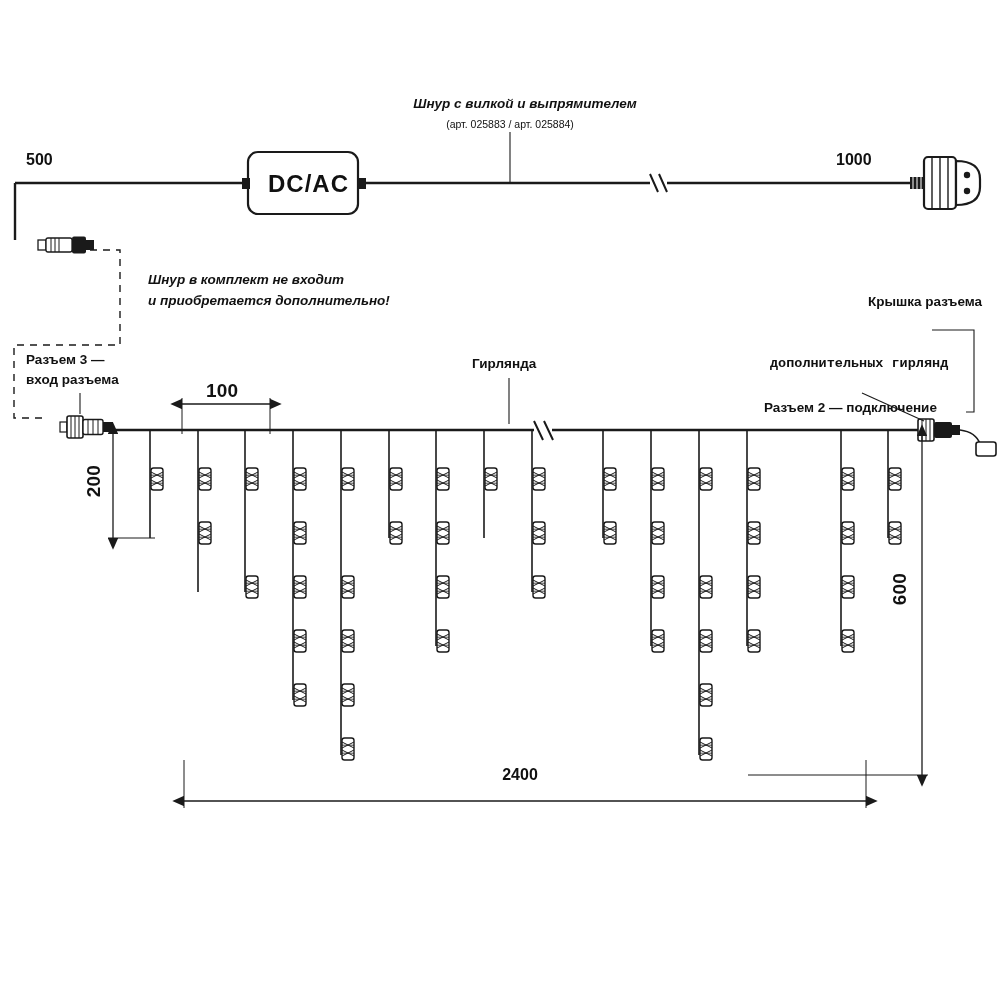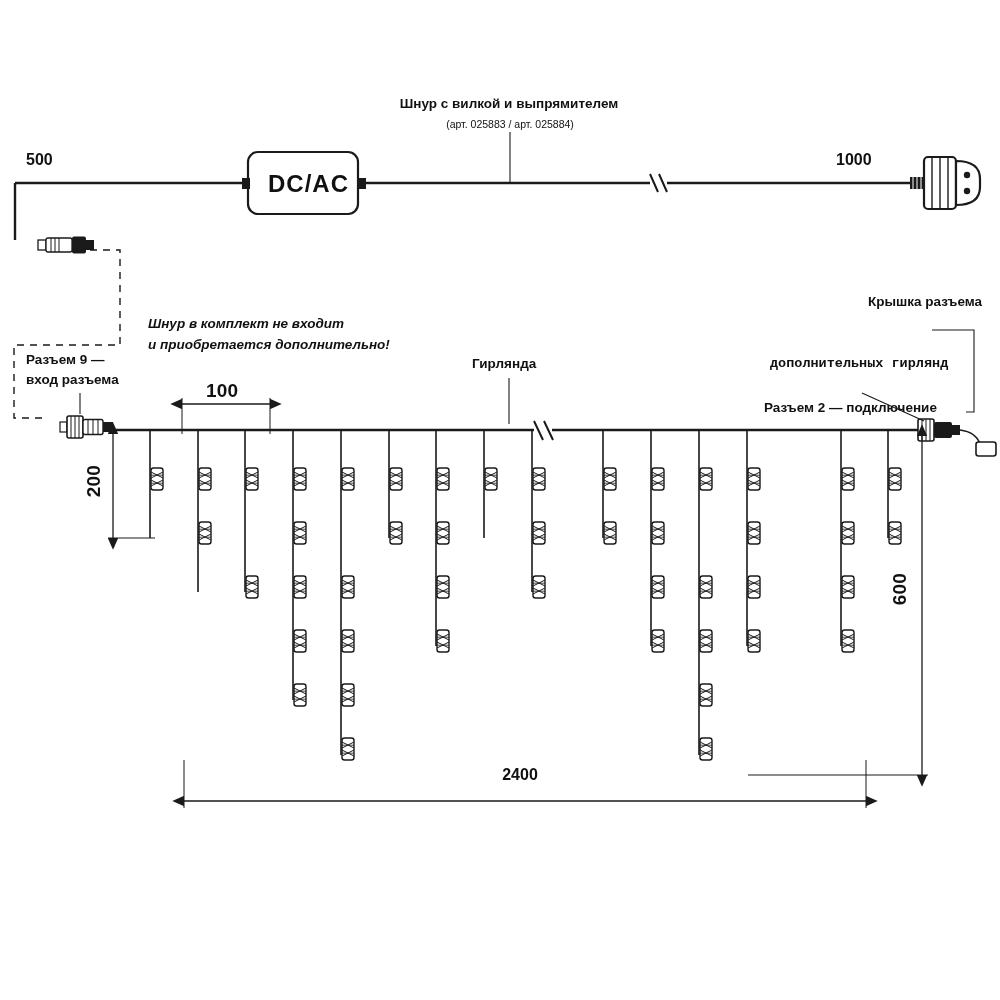--- a/index.html
+++ b/index.html
@@ -48,21 +48,20 @@
     font-weight: 700;
   }
   .cap-sm {
     font-size: 10.5px;
     font-weight: 400;
   }
   .note {
     font-size: 13.5px;
     font-weight: 700;
     font-style: italic;
-    margin-top: 44px;
   }
   .dcac {
     font-size: 24px;
     font-weight: 700;
     letter-spacing: 1px;
   }
   .rot90 {
     transform: rotate(-90deg);
   }
 </style>
@@ -274,32 +273,32 @@
     <line x1="108" y1="538" x2="155" y2="538" stroke="#1a1a1a" stroke-width="1"></line>
 
     <line x1="922" y1="436" x2="922" y2="775" stroke="#1a1a1a" stroke-width="1.3" marker-start="url(#arrL)" marker-end="url(#arrR)"></line>
     <line x1="748" y1="775" x2="928" y2="775" stroke="#1a1a1a" stroke-width="1"></line>
 
     <line x1="184" y1="801" x2="866" y2="801" stroke="#1a1a1a" stroke-width="1.3" marker-start="url(#arrL)" marker-end="url(#arrR)"></line>
     <line x1="184" y1="760" x2="184" y2="808" stroke="#1a1a1a" stroke-width="1"></line>
     <line x1="866" y1="760" x2="866" y2="808" stroke="#1a1a1a" stroke-width="1"></line>
   </svg>
 
-  <div class="lbl cap center" style="left:384px; top:96px; width:250px;">Шнур с вилкой и выпрямителем</div>
+  <div class="lbl cap center" style="left:400px; top:96px; width:250px;font-style:italic;">Шнур с вилкой и выпрямителем</div>
   <div class="lbl cap-sm center" style="left:385px; top:118px; width:250px;">(арт. 025883 / арт. 025884)</div>
 
   <div class="lbl dim-big" style="left:26px; top:151px;">500</div>
   <div class="lbl dim-big" style="left:836px; top:151px;">1000</div>
 
   <div class="lbl dcac" style="left:268px; top:170px;">DC/AC</div>
 
   <div class="lbl note" style="left:148px; top:272px;">Шнур в комплект не входит</div>
   <div class="lbl note" style="left:148px; top:293px;">и приобретается дополнительно!</div>
 
-  <div class="lbl cap" style="left:26px; top:352px;">Разъем 9 —</div>
+  <div class="lbl cap" style="left:26px; top:352px;">Разъем 3 —</div>
   <div class="lbl cap" style="left:26px; top:372px;">вход разъема</div>
 
   <div class="lbl cap" style="left:472px; top:356px;">Гирлянда</div>
 
   <div class="lbl cap" style="left:764px; top:352px;margin-top:48px;">Разъем 2 — подключение</div>
   <div class="lbl cap" style="left:770px; top:356px;font-family:Liberation Mono, monospace;">дополнительных гирлянд</div>
 
   <div class="lbl cap" style="left:868px; top:294px;">Крышка разъема</div>
 
   <div class="lbl dim" style="left:206px; top:380px;">100</div>

